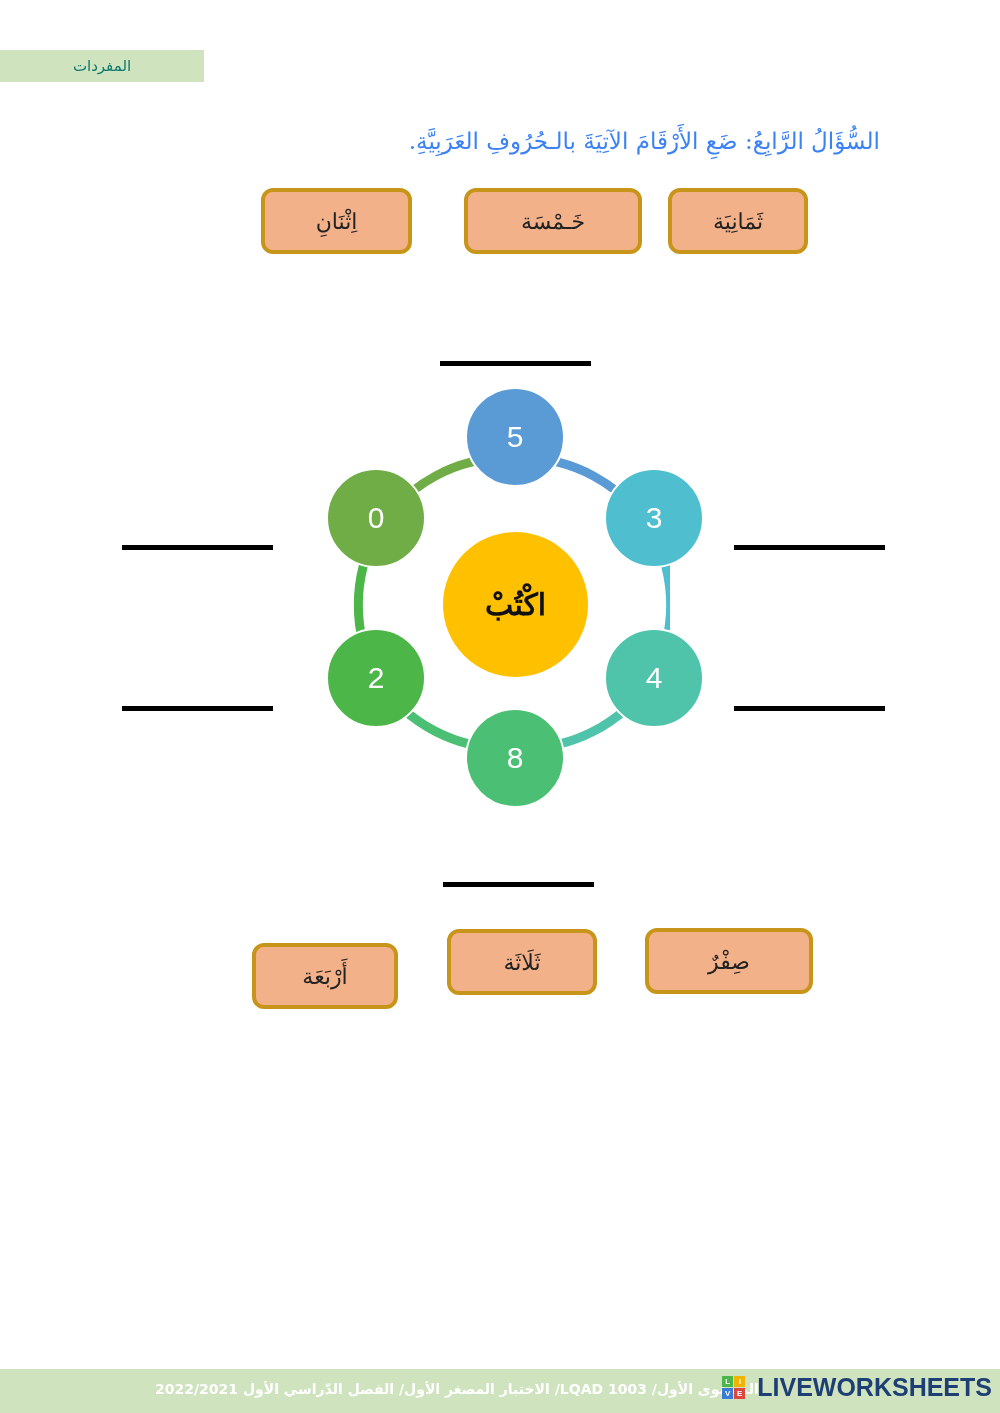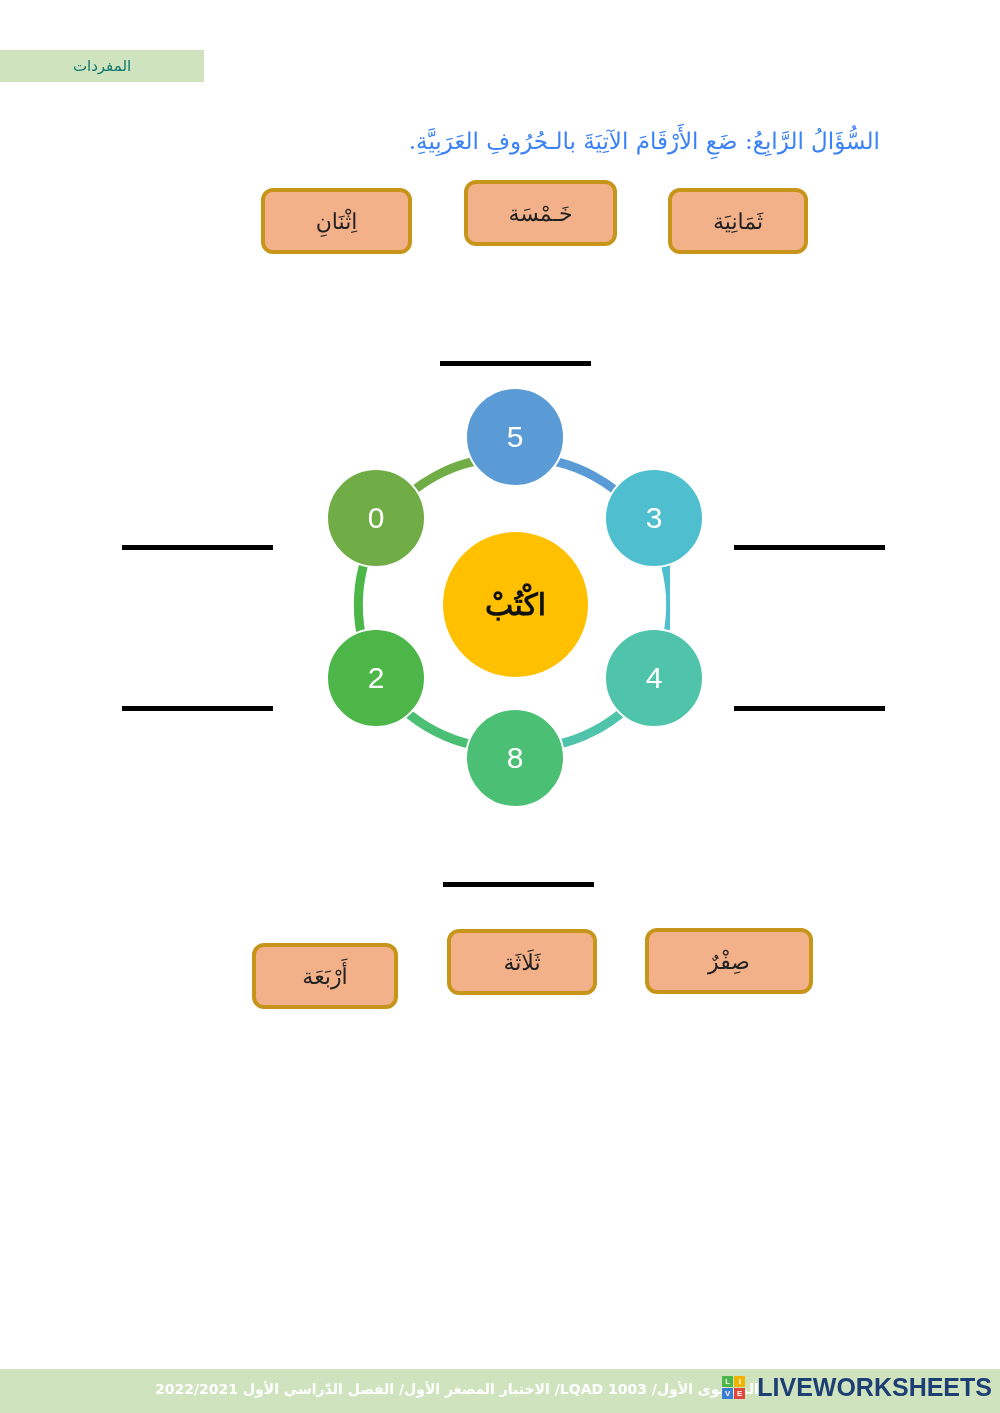--- a/index.html
+++ b/index.html
@@ -34,21 +34,21 @@
                 letter-spacing:0px;margin-left:8px; }
 </style>
 </head>
 <body>
 
 <div class="tag">المفردات</div>
 
 <div class="question">السُّؤَالُ الرَّابِعُ: ضَعِ الأَرْقَامَ الآتِيَةَ بالـحُرُوفِ العَرَبِيَّةِ.</div>
 
 <div class="word" style="left:668px; top:188px; width:140px;">ثَمَانِيَة</div>
-<div class="word" style="left:464px; top:180px; width:153px;">خَـمْسَة</div>
+<div class="word" style="left:464px; top:188px; width:178px;">خَـمْسَة</div>
 <div class="word" style="left:261px; top:188px; width:151px;">اِثْنَانِ</div>
 
 <div class="blank" style="left:440px; top:361px; width:151px;"></div>
 <div class="blank" style="left:122px; top:545px; width:151px;"></div>
 <div class="blank" style="left:122px; top:706px; width:151px;"></div>
 <div class="blank" style="left:734px; top:545px; width:151px;"></div>
 <div class="blank" style="left:734px; top:706px; width:151px;"></div>
 <div class="blank" style="left:443px; top:882px; width:151px;"></div>
 
 <svg class="ring" viewBox="0 0 318 308">

